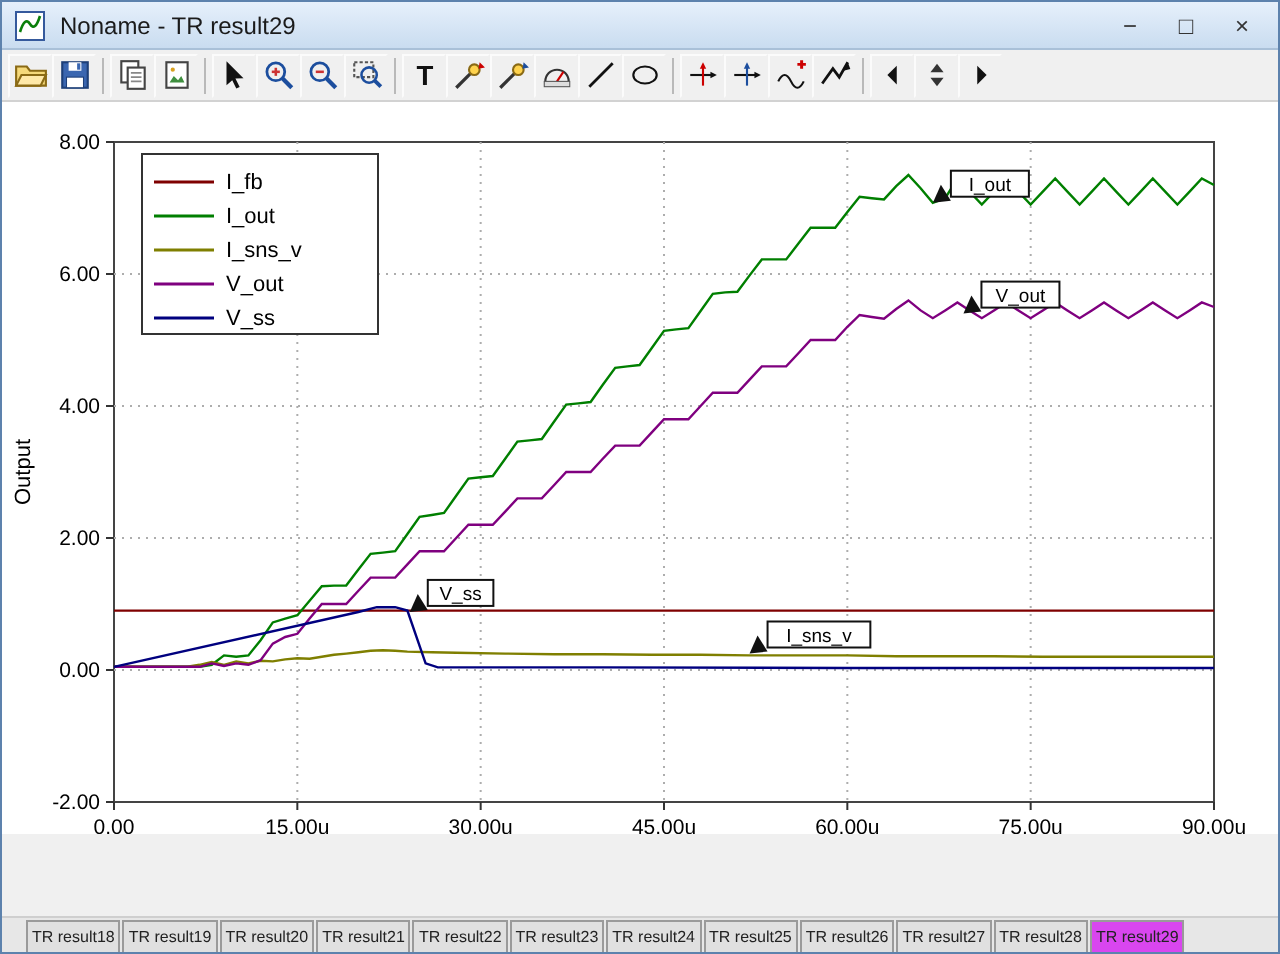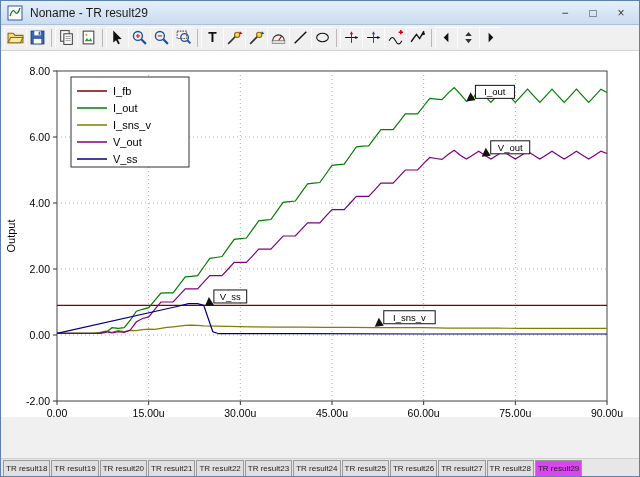--- a/index.html
+++ b/index.html
@@ -11,21 +11,21 @@
   .title{font-size:12px;color:#1b1b1b;margin-left:5px;flex:1;white-space:nowrap;}
   .win-controls{display:flex;align-items:center;}
   .win-btn{width:28px;height:20px;display:flex;align-items:center;justify-content:center;font-size:12px;color:#333;cursor:default;}
   .menubar{height:20px;background:#f0f0f0;display:flex;align-items:center;font-size:11px;color:#111;border-bottom:1px solid #e2e2e2;flex:0 0 20px;padding-left:2px;}
   .menu-item{padding:3px 7px;}
   .toolbar{height:26px;background:#f0f0f0;display:flex;align-items:center;padding:0 3px;border-bottom:1px solid #d2d2d2;flex:0 0 26px;}
   .tbtn{width:22px;height:22px;display:flex;align-items:center;justify-content:center;border:1px solid #f0f0f0;border-top-color:#fbfbfb;border-left-color:#fbfbfb;}
   .sep{width:1px;height:18px;background:#b9b9b9;margin:0 3px;flex:0 0 1px;}
   .chart-panel{flex:1 1 auto;background:#fff;overflow:hidden;}
   #chart-svg{display:block;}
-  .tabbar{height:18px;background:#e7e7e7;display:flex;align-items:flex-end;padding-left:2px;border-top:1px solid #cfcfcf;flex:0 0 18px;overflow:hidden;margin-top:41px;}
+  .tabbar{height:18px;background:#e7e7e7;display:flex;align-items:flex-end;padding-left:12px;border-top:1px solid #cfcfcf;flex:0 0 18px;overflow:hidden;margin-top:41px;}
   .tab{font-size:8px;padding:2px 2px;border:1px solid #9a9a9a;border-bottom:none;background:#e0e0e0;margin-right:1px;color:#222;white-space:nowrap;line-height:11px;}
   .tab.active{background:#d946ef;}
   svg text{font-family:"Liberation Sans",sans-serif;}
   .tick{font-size:10.5px;fill:#000;}
   .axis-title{font-size:11px;fill:#000;}
   .legend-text{font-size:11px;fill:#000;}
   .anno-text{font-size:9.5px;fill:#000;}
 </style>
 </head>
 <body>

